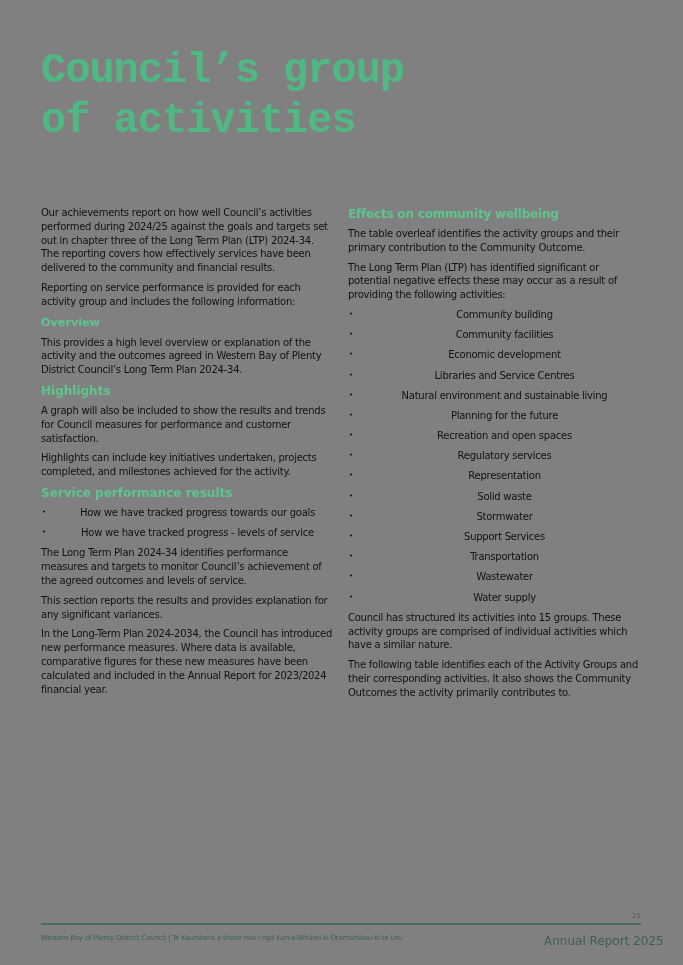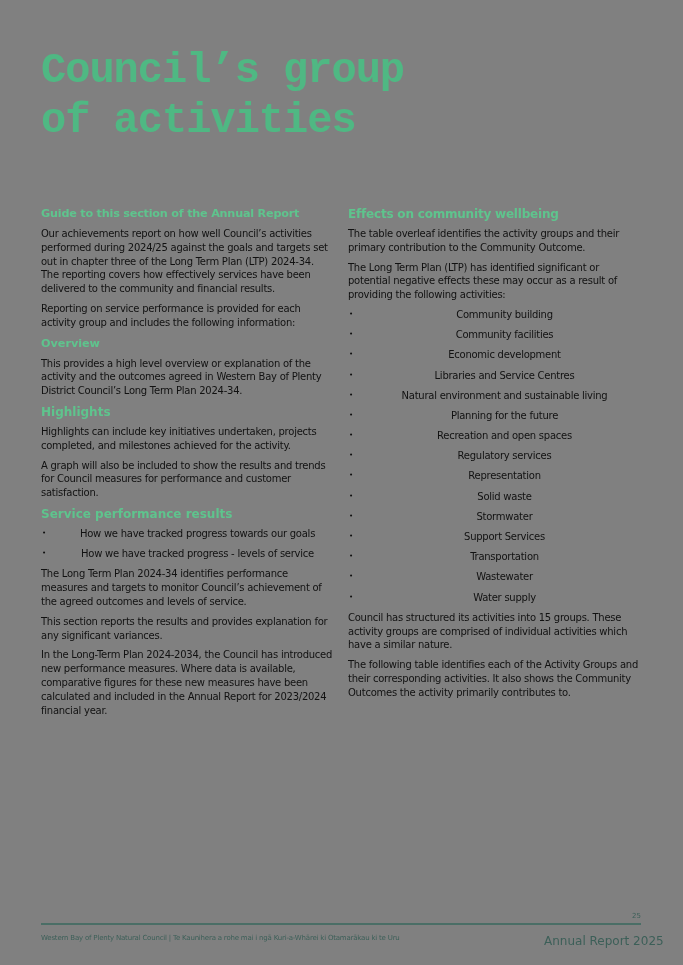--- a/index.html
+++ b/index.html
@@ -80,30 +80,29 @@
   </style>
 </head>
 <body>
 
 <h1 class="title">
   <span>Council’s group</span><br>
   <span>of activities</span>
 </h1>
 
 <div class="col col-left">
-  <h2>Guide to this section of the Annual Report</h2>
   <p>Our achievements report on how well Council’s activities performed during 2024/25 against the goals and targets set out in chapter three of the Long Term Plan (LTP) 2024-34. The reporting covers how effectively services have been delivered to the community and financial results.</p>
   <p>Reporting on service performance is provided for each activity group and includes the following information:</p>
 
   <h3>Overview</h3>
   <p>This provides a high level overview or explanation of the activity and the outcomes agreed in Western Bay of Plenty District Council’s Long Term Plan 2024-34.</p>
 
   <h3 class="big">Highlights</h3>
+  <p>A graph will also be included to show the results and trends for Council measures for performance and customer satisfaction.</p>
   <p>Highlights can include key initiatives undertaken, projects completed, and milestones achieved for the activity.</p>
-  <p>A graph will also be included to show the results and trends for Council measures for performance and customer satisfaction.</p>
 
   <h3 class="big">Service performance results</h3>
   <ul>
     <li>How we have tracked progress towards our goals</li>
     <li>How we have tracked progress - levels of service</li>
   </ul>
   <p>The Long Term Plan 2024-34 identifies performance measures and targets to monitor Council’s achievement of the agreed outcomes and levels of service.</p>
   <p>This section reports the results and provides explanation for any significant variances.</p>
   <p>In the Long-Term Plan 2024-2034, the Council has introduced new performance measures. Where data is available, comparative figures for these new measures have been calculated and included in the Annual Report for 2023/2024 financial year.</p>
 </div>
@@ -127,15 +126,15 @@
     <li>Support Services</li>
     <li>Transportation</li>
     <li>Wastewater</li>
     <li>Water supply</li>
   </ul>
   <p>Council has structured its activities into 15 groups. These activity groups are comprised of individual activities which have a similar nature.</p>
   <p>The following table identifies each of the Activity Groups and their corresponding activities. It also shows the Community Outcomes the activity primarily contributes to.</p>
 </div>
 
 <div class="footer-rule"></div>
-<div class="footer-left">Western Bay of Plenty Natural Council | Te Kaunihera a rohe mai i ngā Kuri-a-Whārei ki Otamarākau ki te Uru</div>
+<div class="footer-left">Western Bay of Plenty District Council | Te Kaunihera a these mai i ngā Kuri-a-Whārei ki Otamarākau ki te Uru</div>
 <div class="footer-right">Annual Report 2025</div>
 <div class="footer-page">25</div>
 
 </body></html>

